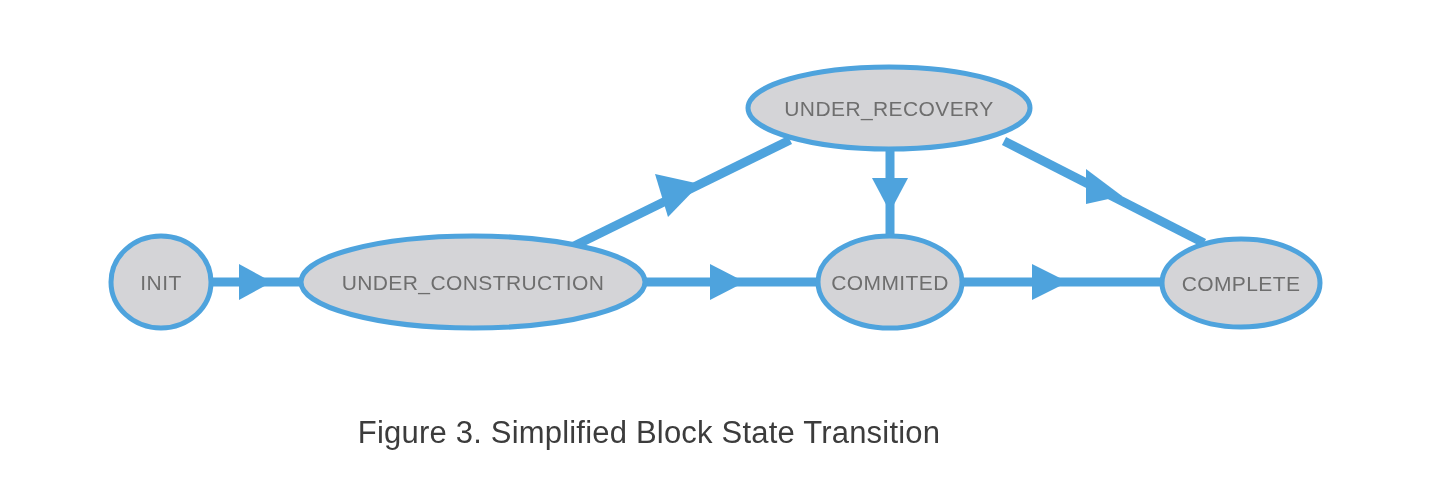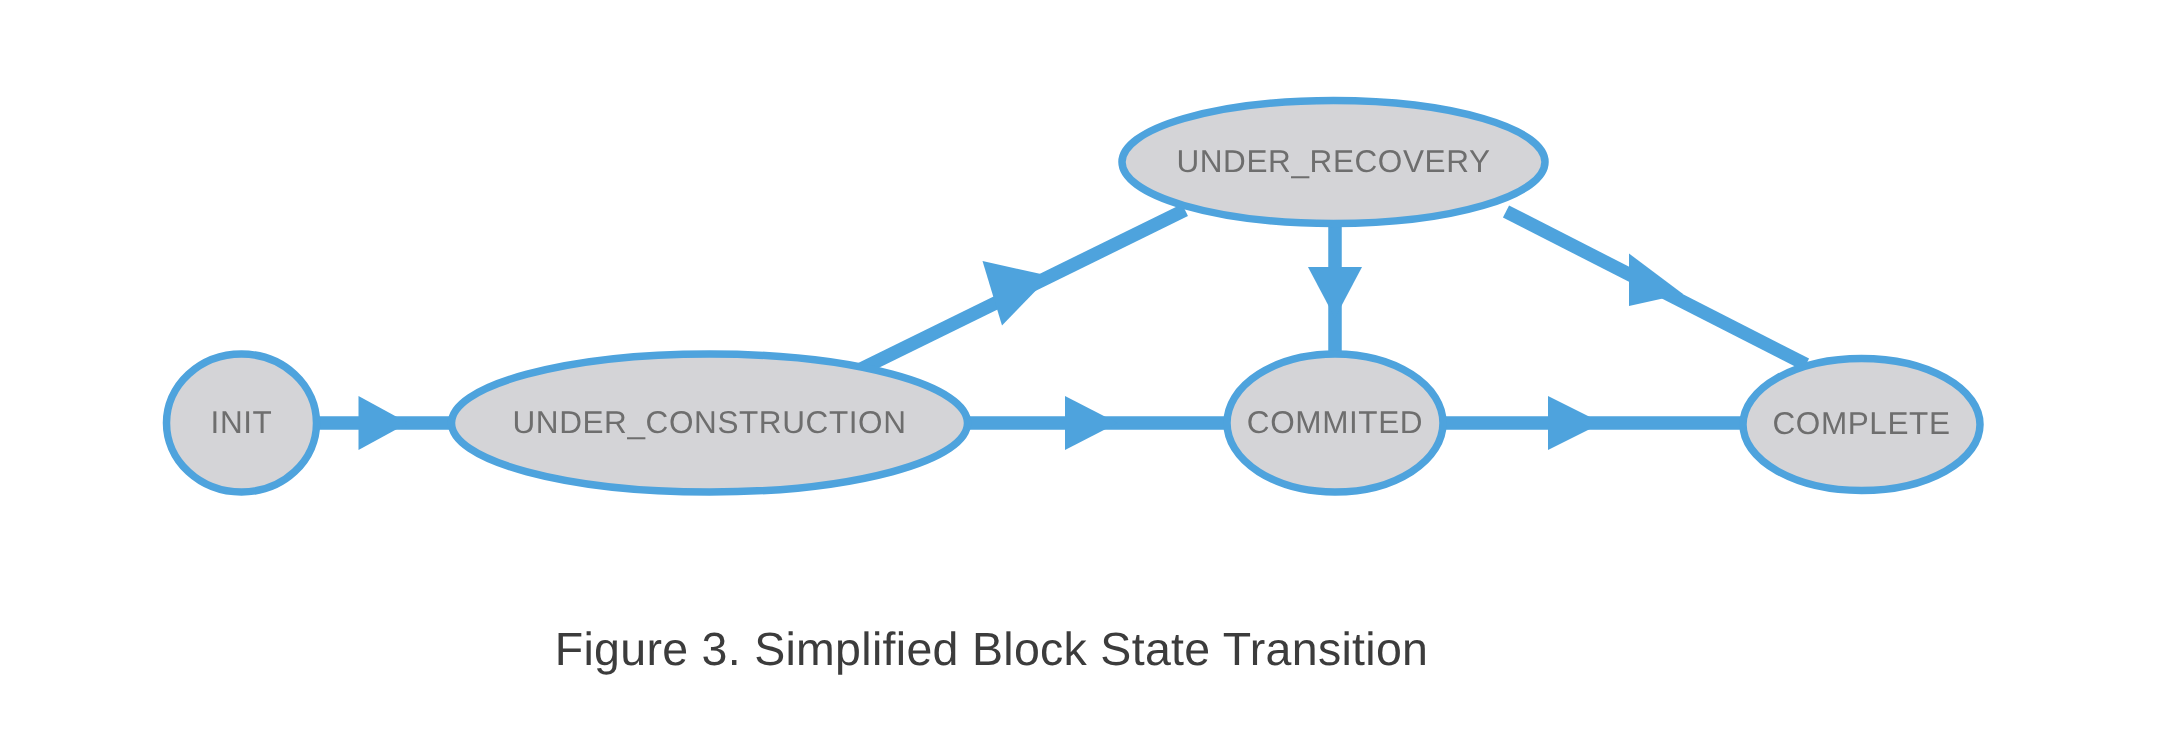--- a/index.html
+++ b/index.html
@@ -44,21 +44,21 @@
     stroke: #4ea3dd;
     stroke-width: 9;
     fill: none;
     stroke-linecap: butt;
   }
   .edge-arrowhead {
     fill: #4ea3dd;
   }
   #figure-caption {
     position: absolute;
-    left: 16px;
+    left: 4px;
     top: 415px;
     width: 1290px;
     text-align: center;
     font-family: "Liberation Sans", sans-serif;
     font-size: 31px;
     color: #3c3c3c;
     letter-spacing: 0.2px;
     white-space: nowrap;
   }
 </style>

